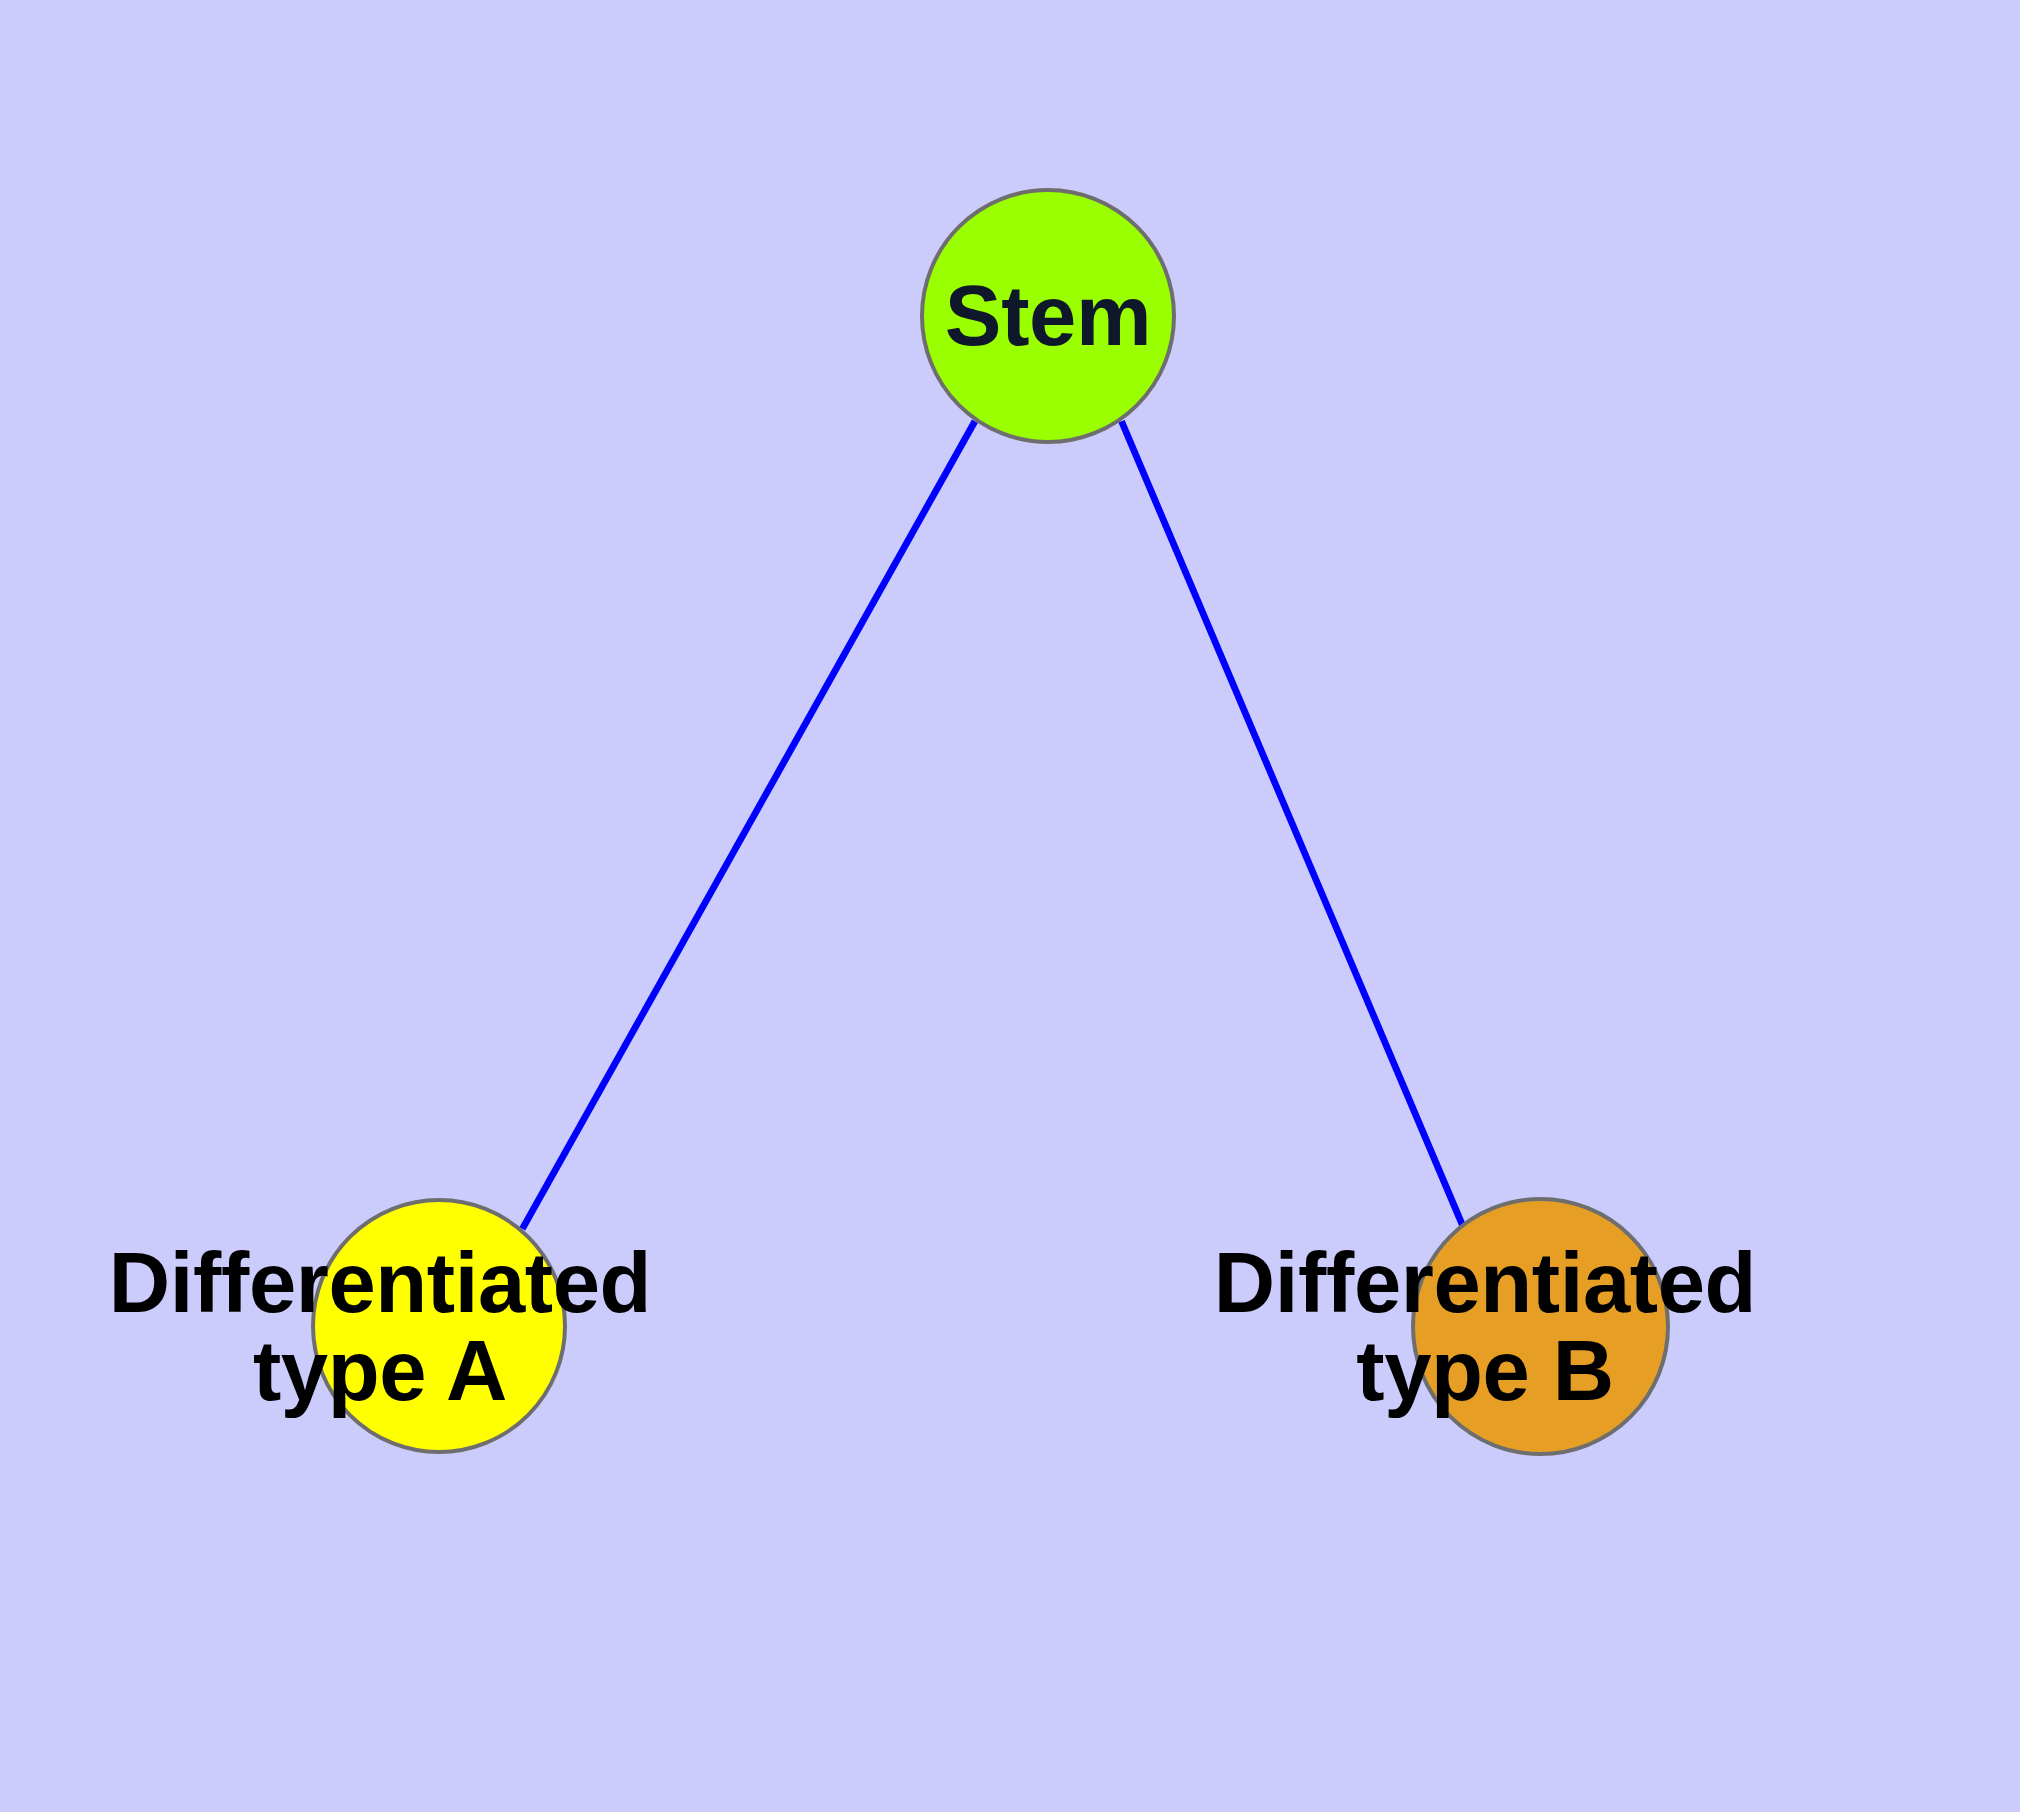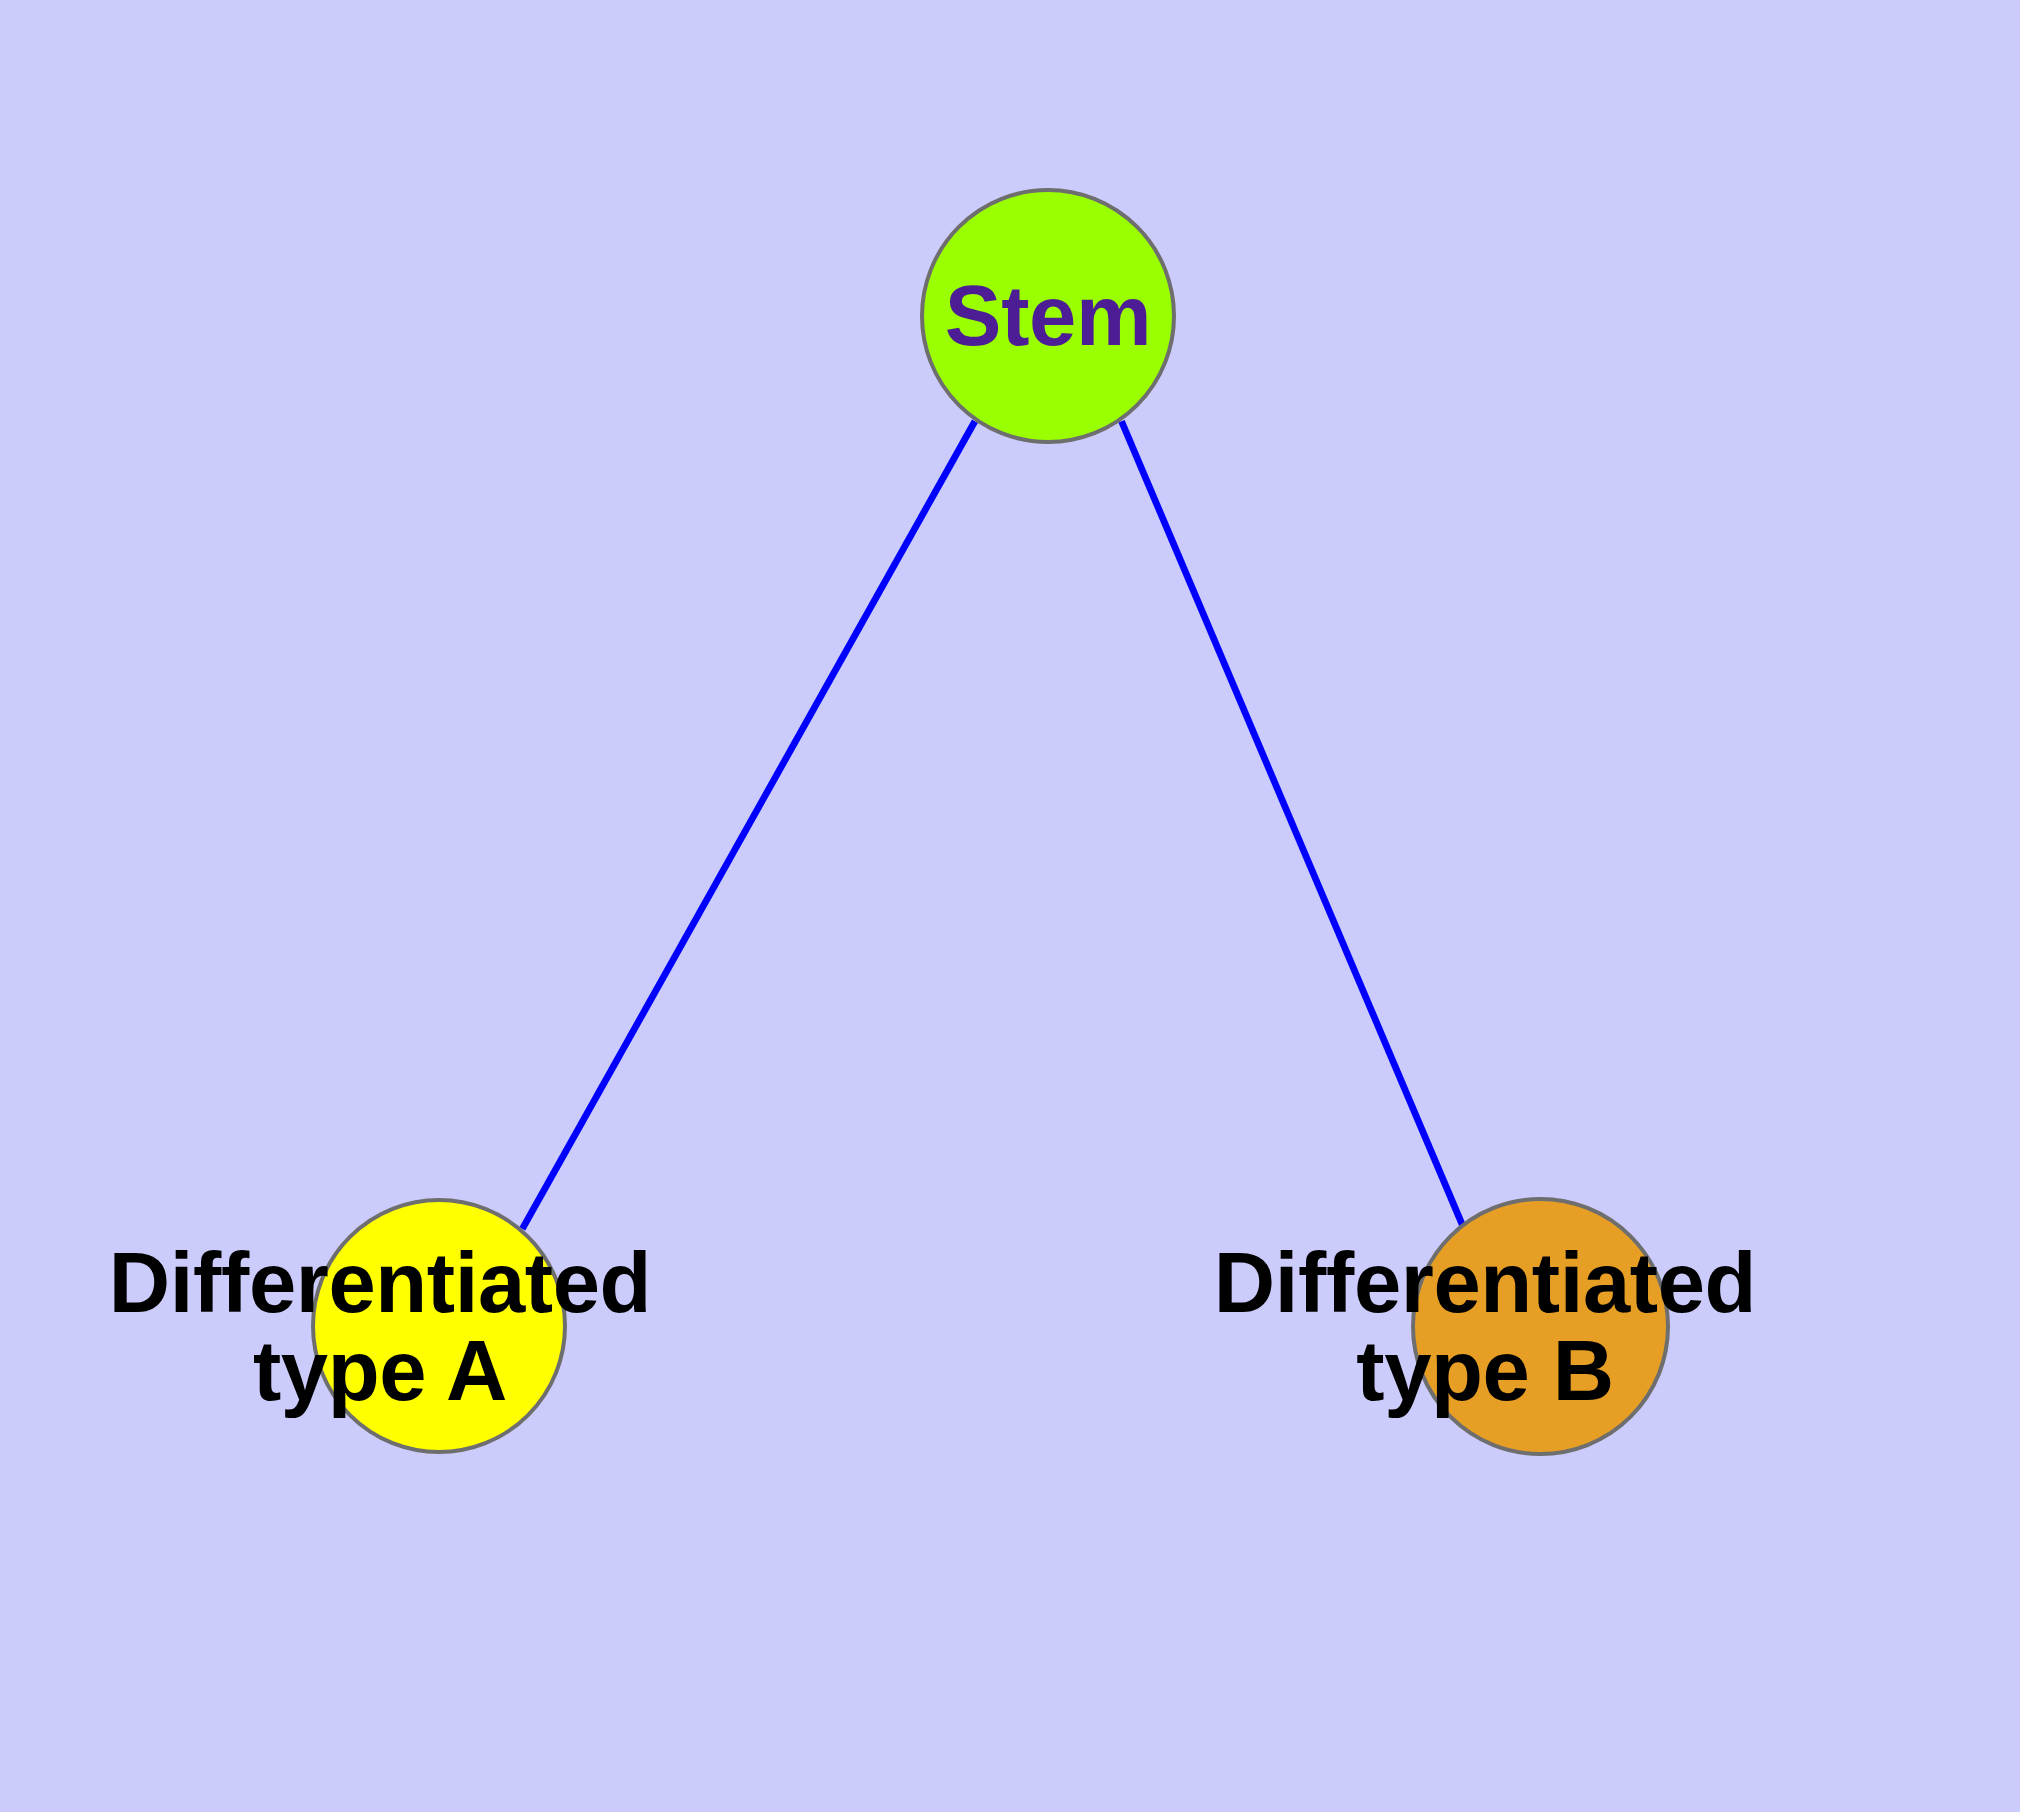--- a/index.html
+++ b/index.html
@@ -53,20 +53,20 @@
 
   <svg id="edge-layer" viewBox="0 0 2384 2138">
     <line x1="1150" y1="497" x2="616" y2="1450" stroke="#0000ff" stroke-width="8"></line>
     <line x1="1323" y1="497" x2="1728" y2="1452" stroke="#0000ff" stroke-width="8"></line>
   </svg>
 
   <div class="node" style="left: 920px; top: 188px; width: 256px; height: 256px; background: rgb(154, 255, 0); border-color: rgb(110, 110, 110); border-width: 4.2px;"></div>
   <div class="node" style="left: 311px; top: 1198px; width: 256px; height: 256px; background: rgb(255, 255, 0); border-color: rgb(110, 110, 110); border-width: 4.2px;"></div>
   <div class="node" style="left: 1411px; top: 1197px; width: 259px; height: 259px; background: rgb(230, 159, 36); border-color: rgb(110, 110, 110); border-width: 4.2px;"></div>
 
-  <div class="node-label" style="left: 1048px; top: 316px; color: #4c1d95; font-size: 85px;">Stem</div>
+  <div class="node-label" style="left: 1048px; top: 316px; color: #0f172a; font-size: 85px;">Stem</div>
   <div class="node-label" style="left: 380px; top: 1327px; color: rgb(0, 0, 0); font-size: 85px;">Differentiated
 type A</div>
   <div class="node-label" style="left: 1485px; top: 1327px; color: rgb(0, 0, 0); font-size: 85px;">Differentiated
 type B</div>
 
 </div>
 
 
 </body></html>

